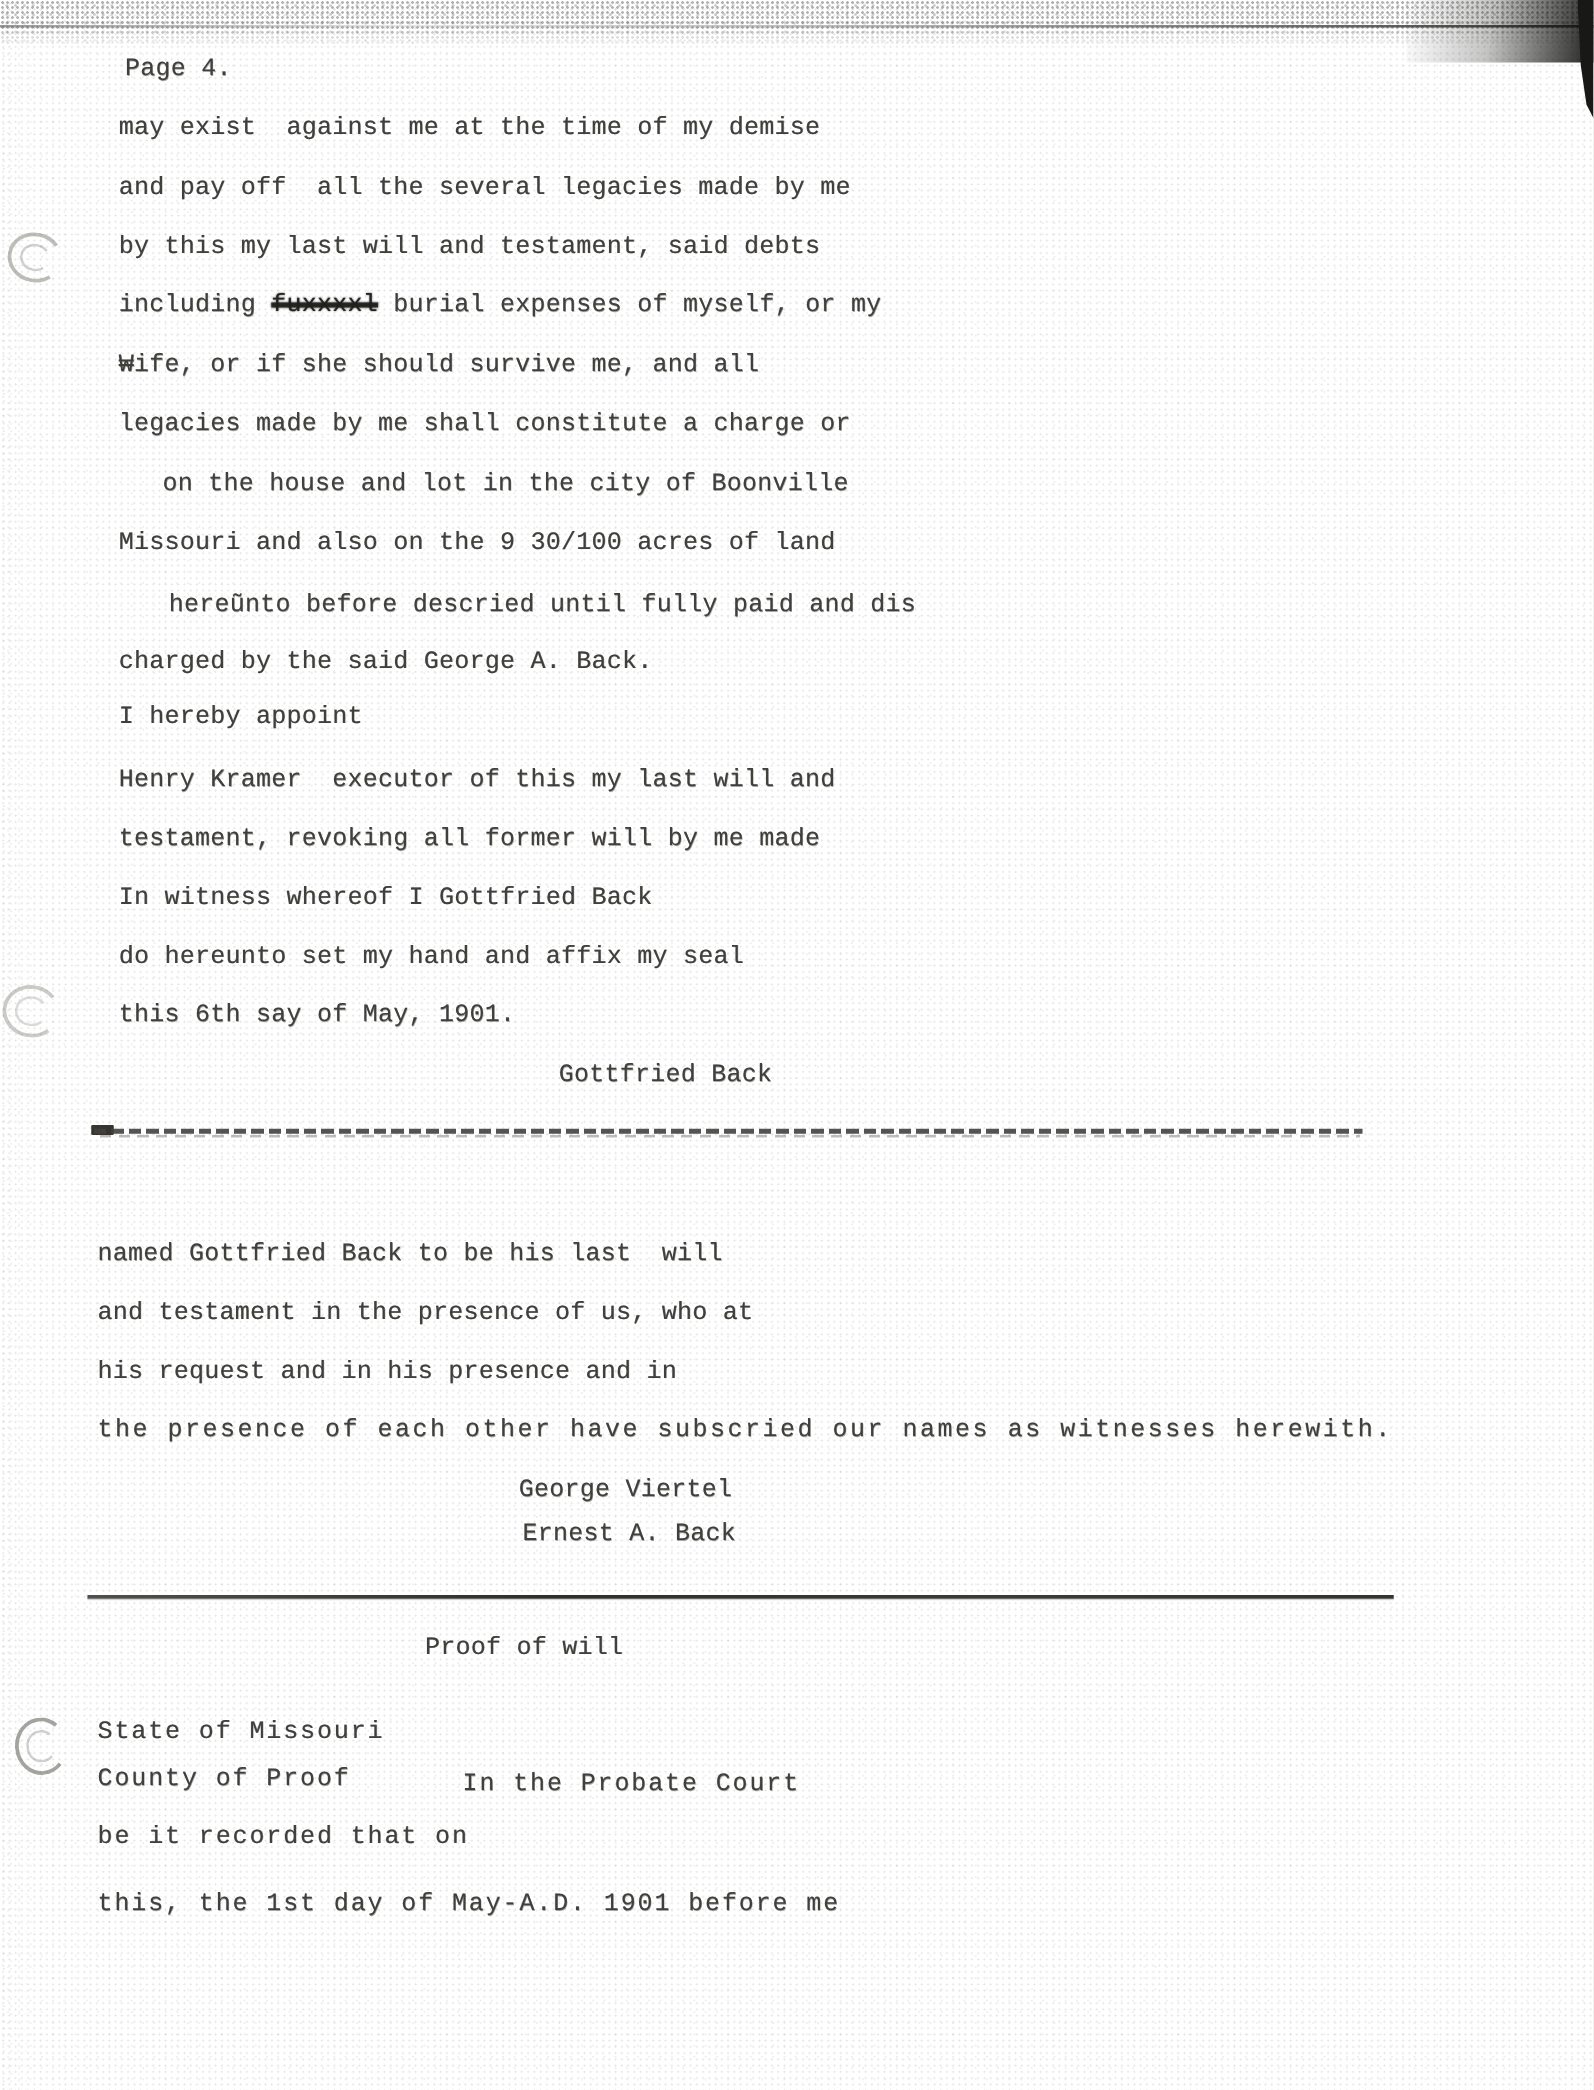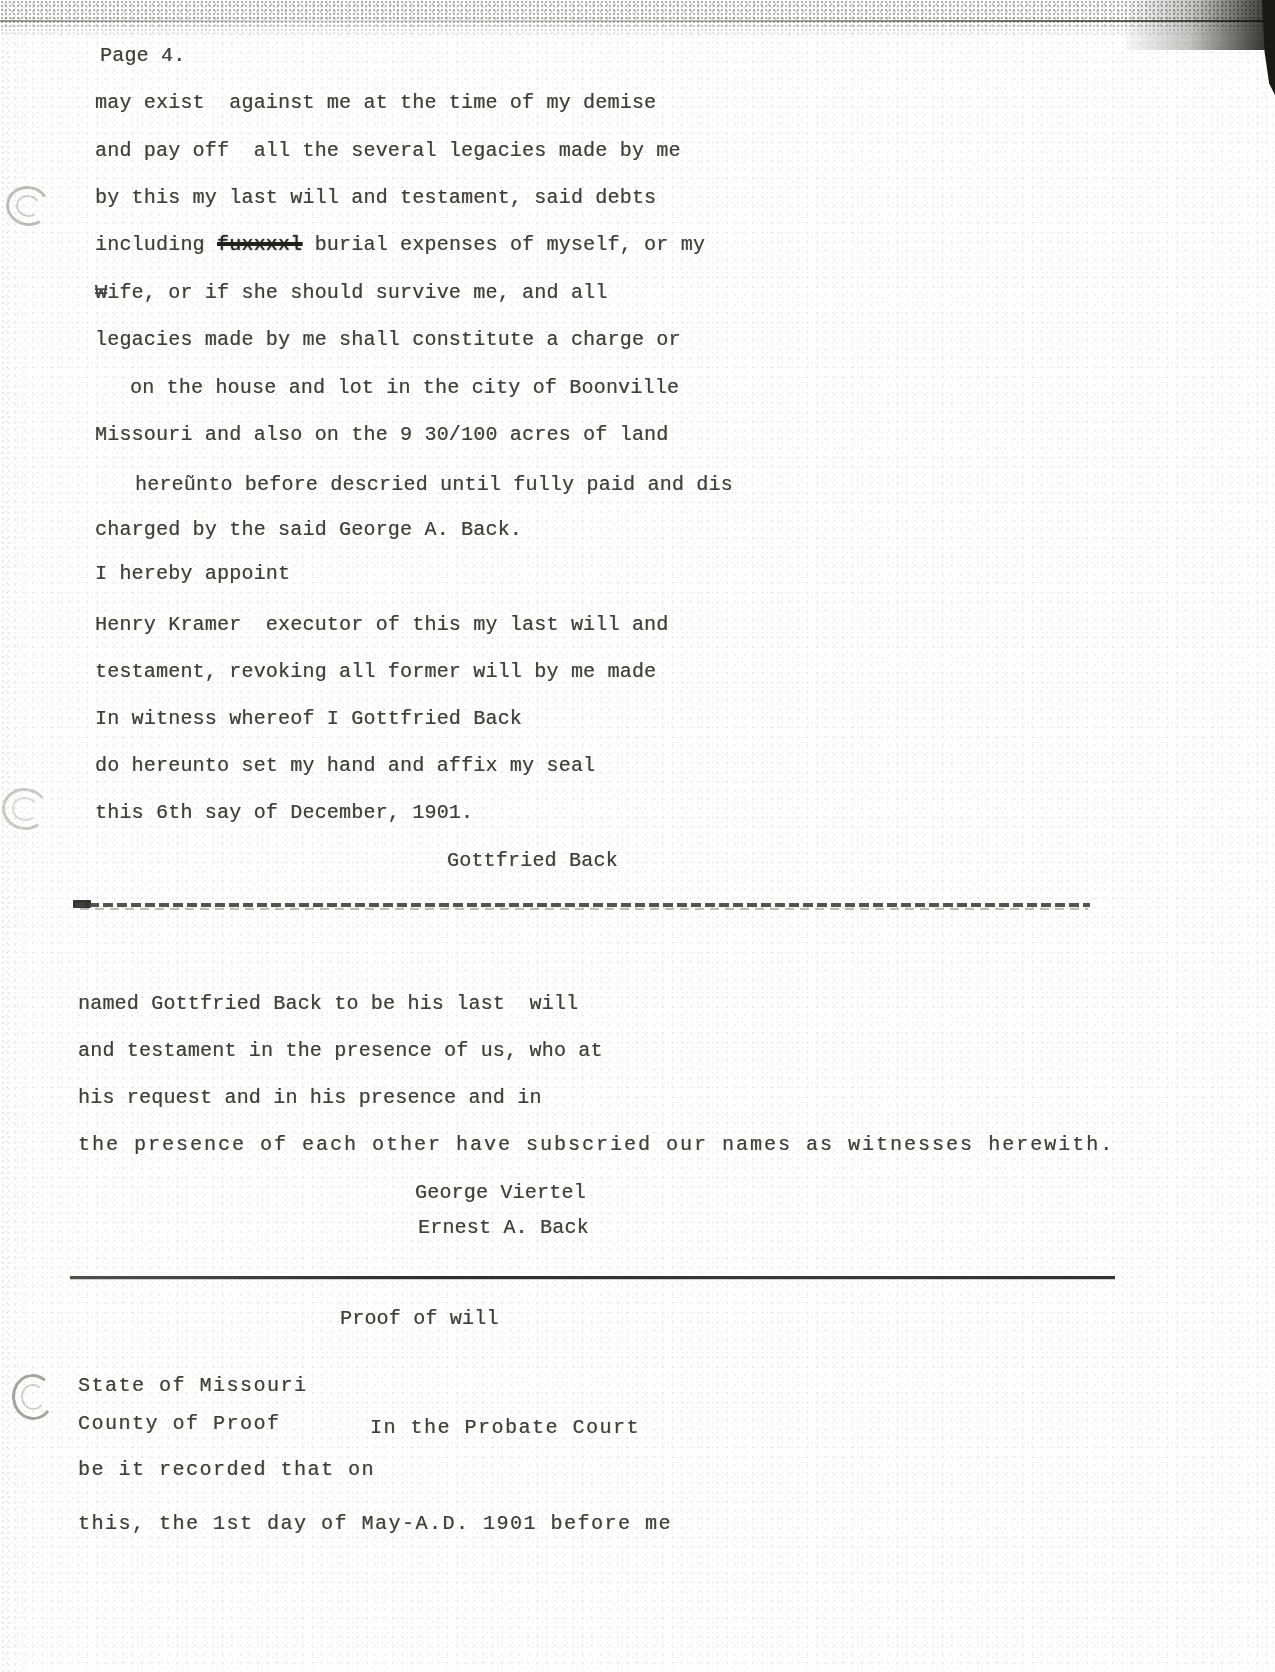--- a/index.html
+++ b/index.html
@@ -129,21 +129,21 @@
   <div class="tl" style="left:95px;top:328px;">legacies made by me shall constitute a charge or</div>
   <div class="tl" style="left:130px;top:376px;">on the house and lot in the city of Boonville</div>
   <div class="tl" style="left:95px;top:423px;">Missouri and also on the 9 30/100 acres of land</div>
   <div class="tl" style="left:95px;top:473px;margin-left:40px;">hereũnto before descried until fully paid and dis</div>
   <div class="tl" style="left:95px;top:518px;">charged by the said George A. Back.</div>
   <div class="tl" style="left:95px;top:562px;">I hereby appoint</div>
   <div class="tl" style="left:95px;top:613px;">Henry Kramer  executor of this my last will and</div>
   <div class="tl" style="left:95px;top:660px;">testament, revoking all former will by me made</div>
   <div class="tl" style="left:95px;top:707px;">In witness whereof I Gottfried Back</div>
   <div class="tl" style="left:95px;top:754px;">do hereunto set my hand and affix my seal</div>
-  <div class="tl" style="left:95px;top:801px;">this 6th say of December, 1901.</div>
+  <div class="tl" style="left:95px;top:801px;">this 6th say of May, 1901.</div>
 
   <div class="tl" style="left:447px;top:849px;">Gottfried Back</div>
 
   <div class="dash-head"></div>
   <div class="dashed-rule"></div>
   <div class="dashed-rule-echo"></div>
 
   <div class="tl" style="left:78px;top:992px;">named Gottfried Back to be his last  will</div>
   <div class="tl" style="left:78px;top:1039px;">and testament in the presence of us, who at</div>
   <div class="tl" style="left:78px;top:1086px;">his request and in his presence and in</div>

